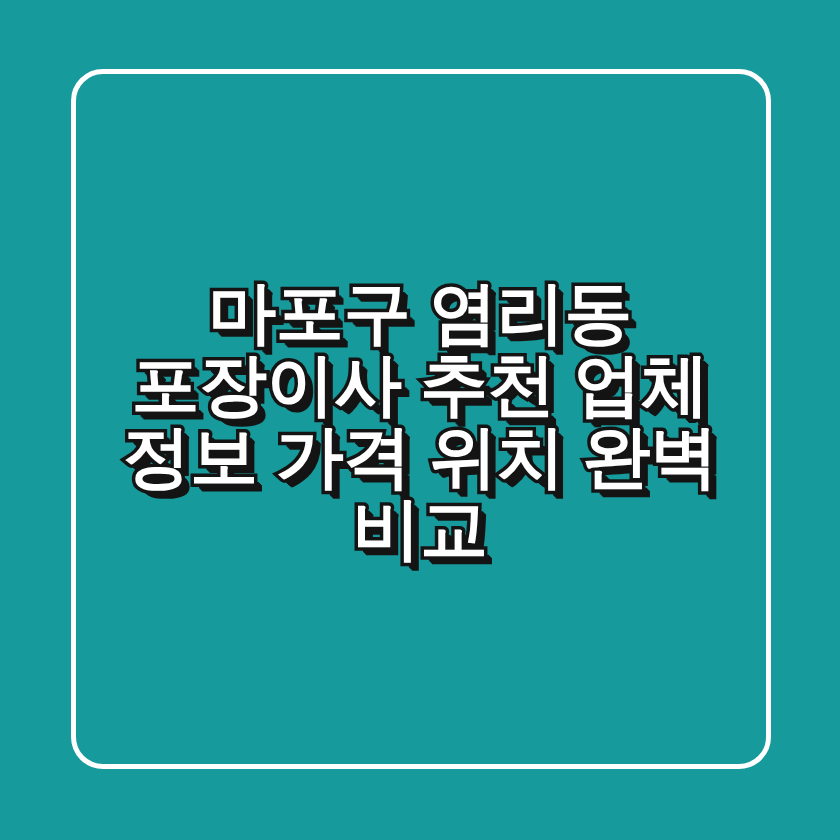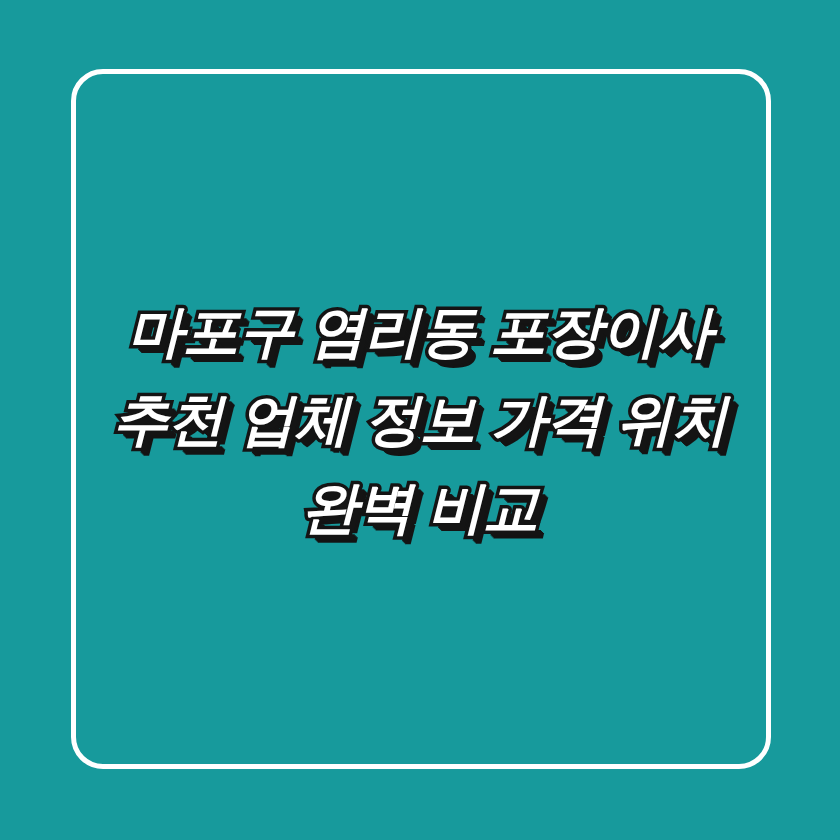--- a/index.html
+++ b/index.html
@@ -70,16 +70,16 @@
   }
 </style>
 </head>
 <body>
 
 <div id="thumbnail-canvas" style="background: rgb(23, 154, 156);">
 
   <div id="decorative-frame" style="border-color: rgb(255, 255, 255); border-width: 5px; border-radius: 32px;"></div>
 
   <div id="headline-block">
-    <h1 id="headline-text" style="color: rgb(255, 255, 255); -webkit-text-stroke: 7px rgb(20, 20, 20); font-size: 56px; line-height: 88px; font-style: italic;">마포구 염리동 포장이사 추천 업체 정보 가격 위치 완벽 비교</h1>
+    <h1 id="headline-text" style="color: rgb(255, 255, 255); -webkit-text-stroke: 7px rgb(20, 20, 20); font-size: 68px; line-height: 72px;">마포구 염리동 포장이사 추천 업체 정보 가격 위치 완벽 비교</h1>
   </div>
 
 </div>
 
 </body></html>

